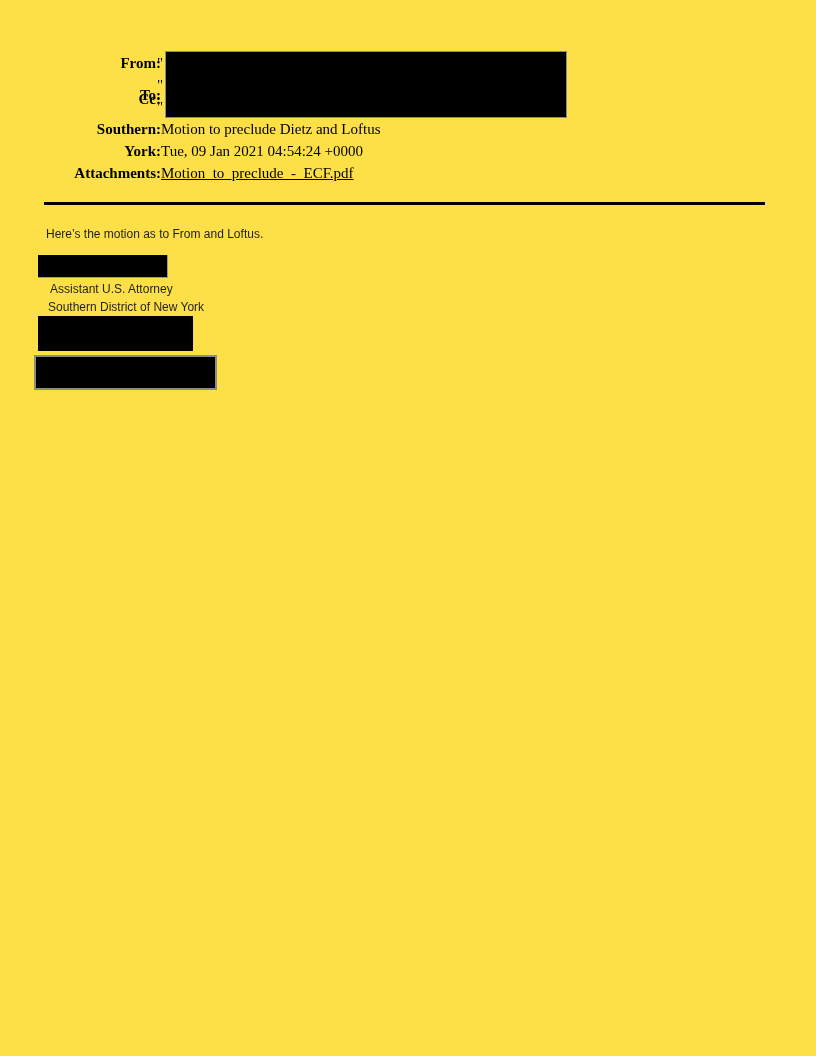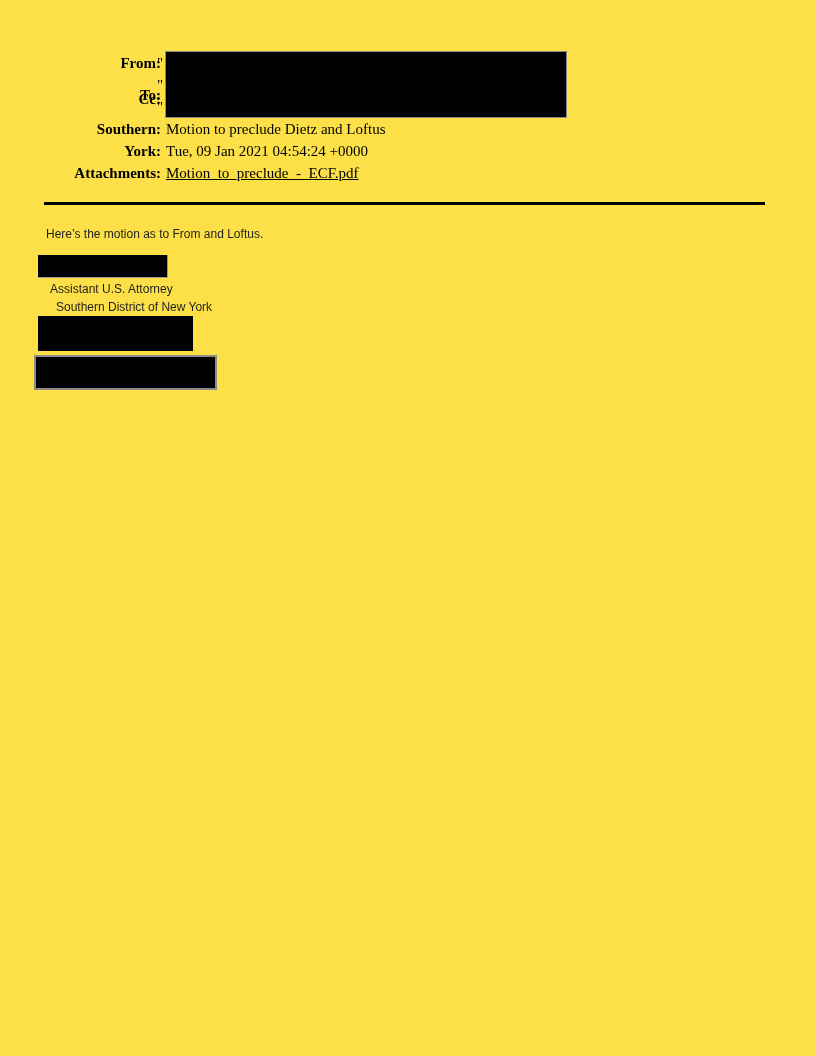--- a/index.html
+++ b/index.html
@@ -22,21 +22,20 @@
     color: #000000;
     white-space: nowrap;
   }
   .hrow .hlabel {
     display: inline-block;
     width: 125px;
     text-align: right;
     font-weight: bold;
   }
   .hrow .hvalue {
-    margin-left: 5px;
   }
   .row-0 { top: 52px; }
   .row-1 { top: 84px; }
   .row-2 { top: 88px; }
   .row-3 { top: 118px; }
   .row-4 { top: 140px; }
   .row-5 { top: 162px; text-decoration: underline; }
 
   .quote {
     position: absolute;
@@ -76,21 +75,21 @@
   }
   .message { position: absolute; left: 46px; top: 227px; }
 
   .box-a {
     left: 38px; top: 255px;
     width: 130px; height: 23px;
     border-right: 1px solid #9a9a9a;
     border-bottom: 1px solid #9a9a9a;
   }
   .sig-title  { position: absolute; left: 50px; top: 282px; }
-  .sig-office { position: absolute; left: 56px; top: 300px; }
+  .sig-office { position: absolute; left: 48px; top: 300px; }
   .box-b {
     left: 38px; top: 316px;
     width: 155px; height: 35px;
   }
   .box-c {
     left: 34px; top: 355px;
     width: 183px; height: 35px;
     border: 2px solid #8c8c8c;
   }
 </style>

